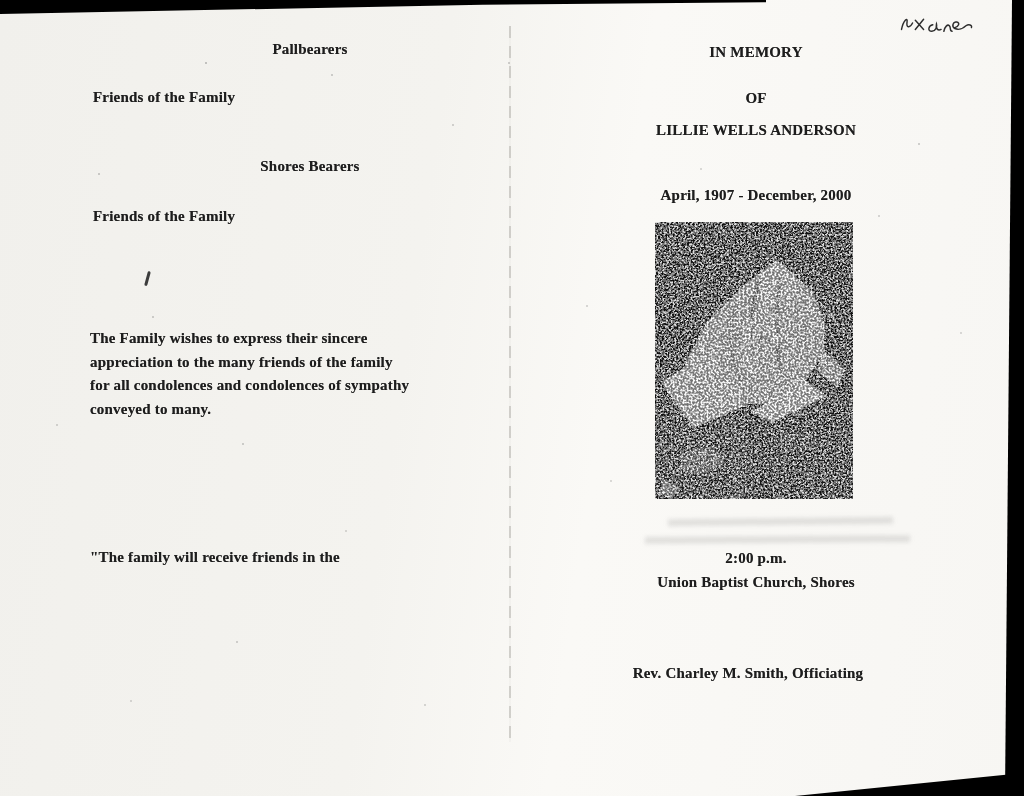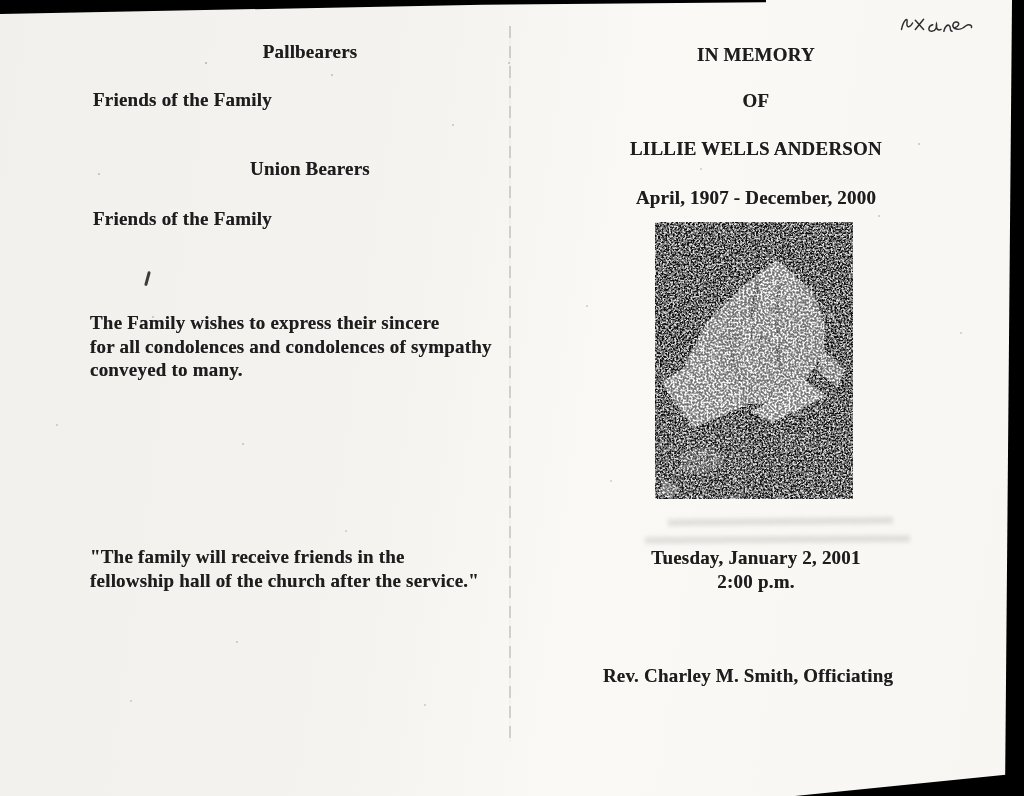--- a/index.html
+++ b/index.html
@@ -2,40 +2,40 @@
 <html><head>
 <meta charset="utf-8">
 <style>
   html,body{margin:0;padding:0;background:#e9e8e5;}
   .scan{
     position:relative;width:1024px;height:796px;overflow:hidden;
     background:linear-gradient(98deg,#f1f0ec 0%,#f4f3ef 40%,#faf9f6 58%,#f7f6f3 100%);
     font-family:"Liberation Serif","DejaVu Serif",serif;color:#1d1d1d;
   }
   .txt{
-    position:absolute;margin:0;font-weight:700;font-size:19px;letter-spacing:.2px;
+    position:absolute;margin:0;font-weight:700;font-size:15px;letter-spacing:.2px;
     white-space:nowrap;text-shadow:0 0 .6px rgba(25,25,25,.55);
   }
   .wrap{white-space:normal;}
   .center{text-align:center;}
   
   .pall{left:90px;top:41px;width:440px;}
   .fotf1{left:93px;top:89px;}
   .flower{left:90px;top:158px;width:440px;}
   .fotf2{left:93px;top:208px;}
-  .ack{left:90px;top:311px;width:445px;line-height:23.6px;}
+  .ack{left:90px;top:327px;width:445px;line-height:23.6px;}
   .recv{left:90px;top:545px;width:445px;line-height:24px;}
   .mark{
     position:absolute;left:146px;top:271px;width:2.5px;height:15px;background:#3c3c3c;
     transform:rotate(15deg);border-radius:2px;
   }
   
   .t1{left:540px;top:44px;width:432px;}
   .t2{left:540px;top:90px;width:432px;}
-  .t3{left:540px;top:138px;width:432px;}
+  .t3{left:540px;top:122px;width:432px;}
   .t4{left:540px;top:187px;width:432px;}
   .photo{position:absolute;left:655px;top:222px;width:198px;height:277px;}
   .photo svg{display:block;}
   .svc{left:540px;top:546px;width:432px;line-height:24px;}
   .officiant{left:532px;top:665px;width:432px;}
   
   .fold{
     position:absolute;left:509px;top:26px;width:2px;height:716px;opacity:.6;
     background:repeating-linear-gradient(180deg,rgba(128,125,118,.55) 0 12px,rgba(128,125,118,.08) 12px 20px);
   }
@@ -73,31 +73,31 @@
 <body>
 
 <div class="scan">
 
   <div class="speckles"></div>
   <div class="fold"></div>
 
   <section>
     <h2 class="txt center pall">Pallbearers</h2>
     <p class="txt fotf1">Friends of the Family</p>
-    <h2 class="txt center flower">Union Bearers</h2>
+    <h2 class="txt center flower">Shores Bearers</h2>
     <p class="txt fotf2">Friends of the Family</p>
     <div class="mark"></div>
     <div class="txt wrap ack">
       <div>The Family wishes to express their sincere</div>
+      <div>appreciation to the many friends of the family</div>
       <div>for all condolences and condolences of sympathy</div>
       <div>conveyed to many.</div>
     </div>
     <div class="txt wrap recv">
       <div>"The family will receive friends in the</div>
-      <div>fellowship hall of the church after the service."</div>
     </div>
   </section>
 
   <section>
     <h1 class="txt center t1">IN MEMORY</h1>
     <h1 class="txt center t2">OF</h1>
     <h1 class="txt center t3">LILLIE WELLS ANDERSON</h1>
     <h2 class="txt center t4">April, 1907 - December, 2000</h2>
 
     <div class="photo" aria-label="white-rose-photo">
@@ -139,22 +139,22 @@
         </g>
         <rect width="198" height="277" filter="url(#speckW)" opacity="0.85"></rect>
         <rect width="198" height="277" filter="url(#speckB)" opacity="0.5"></rect>
       </svg>
     </div>
 
     <div class="ghost g1"></div>
     <div class="ghost g2"></div>
 
     <div class="txt wrap center svc">
-      <div>Tuesday, January 2, 2001</div>
       <div>2:00 p.m.</div>
+      <div>Union Baptist Church, Shores</div>
     </div>
     <div class="txt center officiant">Rev. Charley M. Smith, Officiating</div>
   </section>
 
   <div class="hw" aria-label="cxane">
     <svg width="92" height="34" viewBox="0 0 100 34" xmlns="http://www.w3.org/2000/svg">
       <path d="M6,24 C8,14 13,10 12,16 C11,22 15,23 18,17
                M21,14 l9,10 M30,13 l-9,11
                M40,19 c-5,1 -6,7 -1,7 c4,0 6,-5 5,-8 c-1,4 1,8 5,6
                M52,26 c1,-5 4,-8 6,-6 c2,2 0,6 3,6

